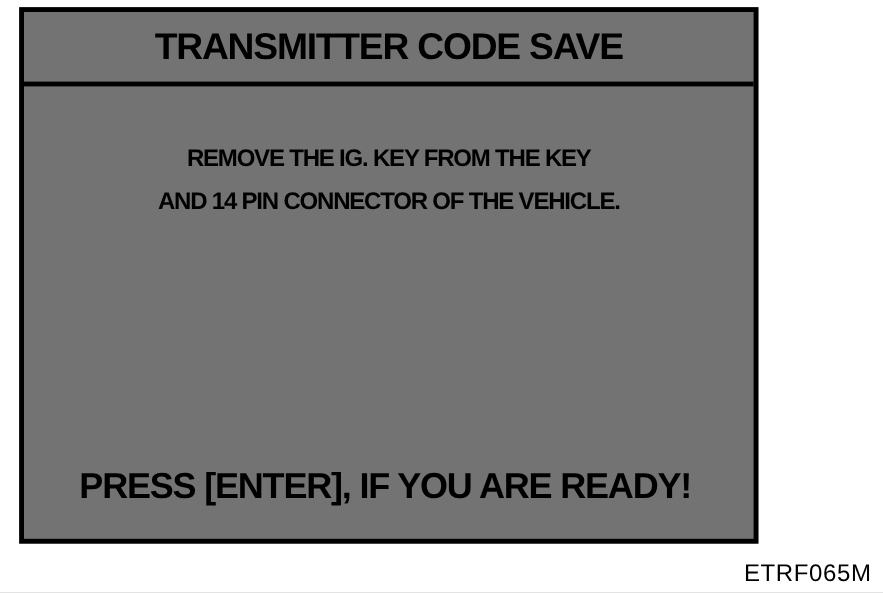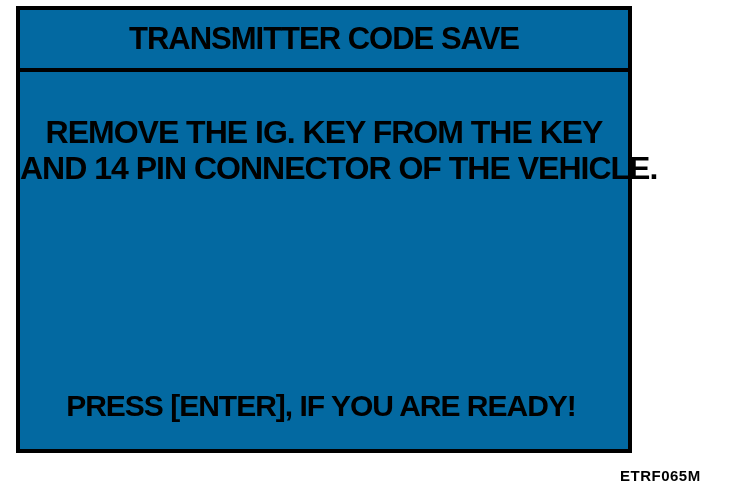--- a/index.html
+++ b/index.html
@@ -17,21 +17,21 @@
     inset: 0;
   }
   .screen-box {
     position: absolute;
     left: 16px;
     top: 6px;
     width: 616px;
     height: 447px;
     box-sizing: border-box;
     border: 4px solid #000000;
-    background: #0369a1;
+    background: #737373;
   }
   .title-bar {
     position: absolute;
     left: 0;
     right: 0;
     top: 0;
     height: 58px;
     border-bottom: 4px solid #000000;
     display: flex;
     align-items: center;
@@ -42,21 +42,21 @@
     font-weight: bold;
     letter-spacing: -1px;
     white-space: nowrap;
   }
   .message {
     position: absolute;
     left: 0;
     right: 0;
     top: 104px;
     text-align: center;
-    font-size: 32px;
+    font-size: 20px;
     font-weight: bold;
     line-height: 36px;
     letter-spacing: -1px;
   }
   .message div { white-space: nowrap; }
   .prompt {
     position: absolute;
     left: 16px;
     right: 0;
     top: 378px;
@@ -65,22 +65,22 @@
     font-weight: bold;
     line-height: 36px;
     letter-spacing: -1px;
     padding-right: 22px;
     white-space: nowrap;
   }
   .figure-code {
     position: absolute;
     left: 620px;
     top: 467px;
-    font-size: 15px;
-    font-weight: bold;
+    font-size: 20px;
+    font-weight: normal;
     letter-spacing: 0.5px;
     white-space: nowrap;
   }
 </style>
 </head>
 <body>
 
 <div class="page">
   <div class="screen-box">
     <div class="title-bar">

